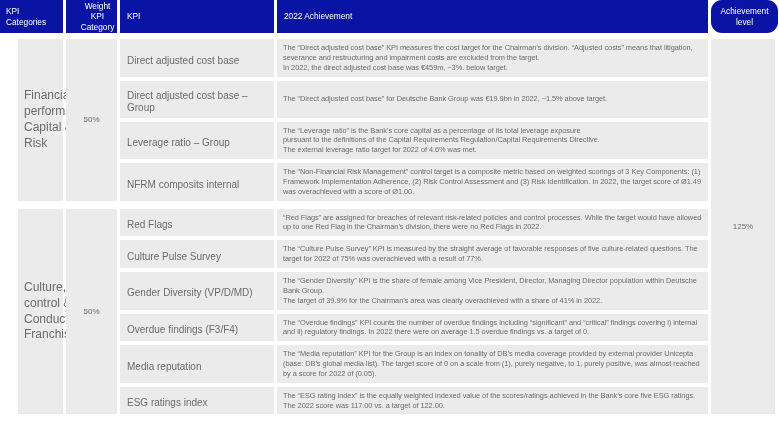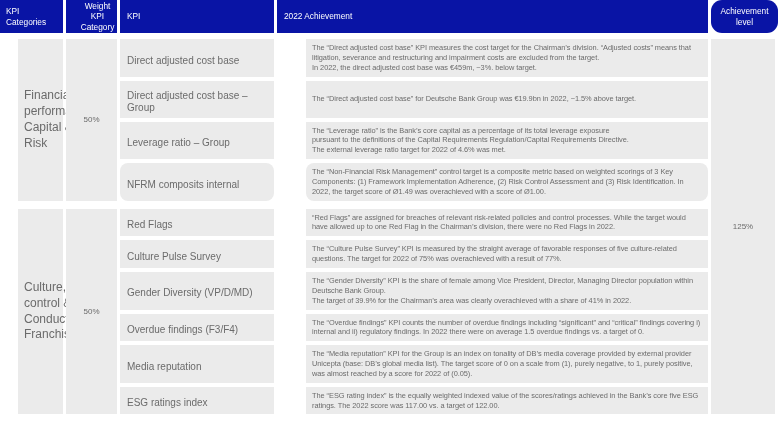--- a/index.html
+++ b/index.html
@@ -60,33 +60,32 @@
     min-height: 26px;
   }
   .ach {
     grid-column: 4;
     padding: 4px 6px;
     font-size: 7.4px;
     line-height: 1.33;
     letter-spacing: -0.05px;
     white-space: pre-line;
     min-height: 26px;
-    margin-left: 29px;
   }
   .s1 { grid-row: 1 / span 4; }
   .s2 { grid-row: 6 / span 6; }
   .sp { grid-column: 1 / span 4; grid-row: 5; height: 0; }
   .lvl {
     grid-column: 5;
     grid-row: 1 / span 11;
     margin-right: 3px;
     justify-content: center;
     font-size: 8px;
   }
-  .r1 { grid-row: 1; } .r2 { grid-row: 2; } .r3 { grid-row: 3; } .r4 { grid-row: 4; border-radius: 8px; }
+  .r1 { grid-row: 1; } .r2 { grid-row: 2; } .r3 { grid-row: 3; } .r4 { grid-row: 4; }
   .r6 { grid-row: 6; } .r7 { grid-row: 7; } .r8 { grid-row: 8; } .r9 { grid-row: 9; }
   .r10 { grid-row: 10; } .r11 { grid-row: 11; }
 </style>
 </head>
 <body>
 
 <div class="wrap">
 
   <div class="grid hdr">
     <div class="hcell hc1">KPI

